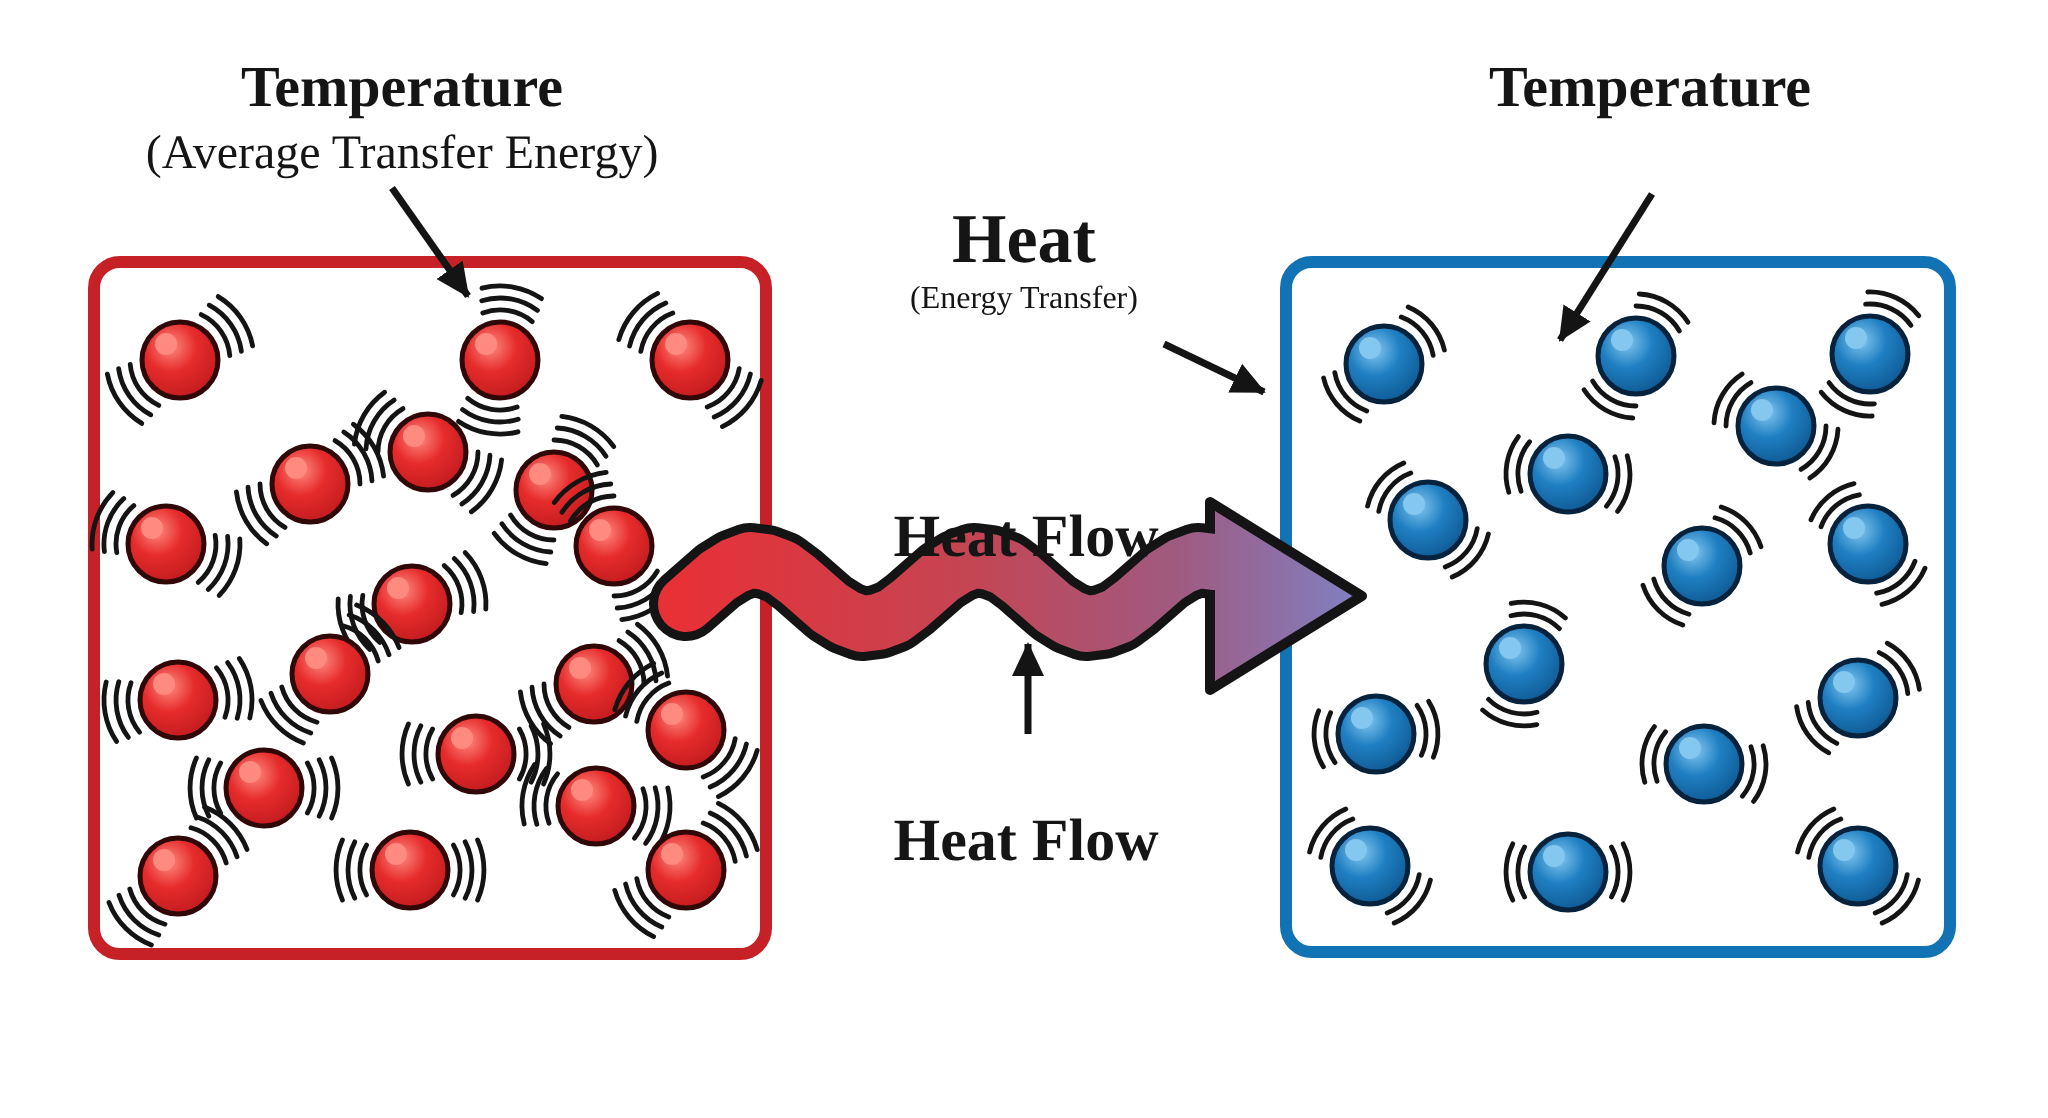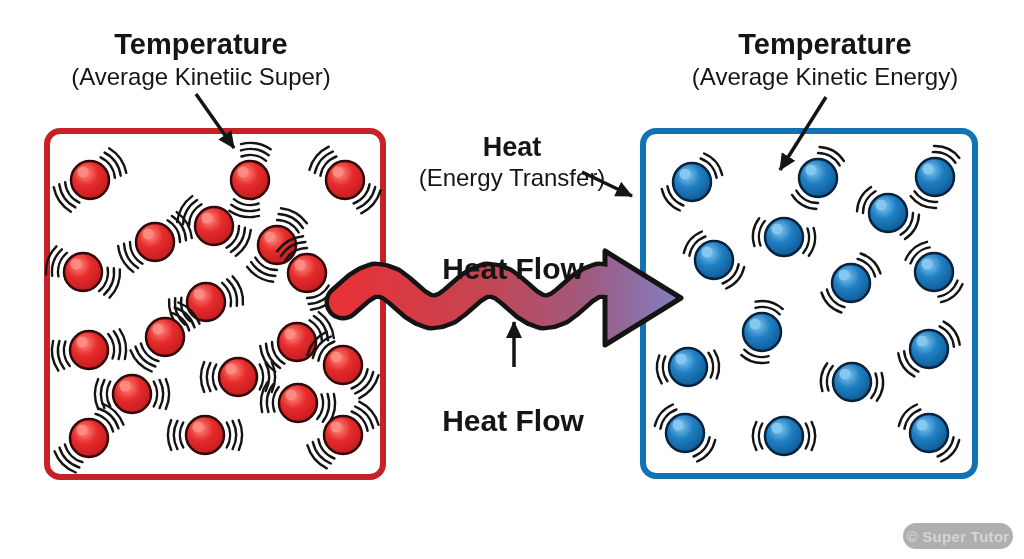--- a/index.html
+++ b/index.html
@@ -1,25 +1,25 @@
 <!DOCTYPE html>
 <html><head>
 <meta charset="utf-8">
 <style>
   html,body{margin:0;padding:0;background:#ffffff;}
   .stage{
     position:relative;width:1024px;height:559px;background:#ffffff;
-    overflow:hidden;font-family:Liberation Sans, sans-serif;color:#151515;
+    overflow:hidden;font-family:Liberation Serif, serif;color:#151515;
   }
   .stage svg{position:absolute;left:0;top:0;}
   .lbl{position:absolute;transform:translateX(-50%);text-align:center;white-space:nowrap;}
   .temp-title{font-size:29px;font-weight:600;line-height:35px;}
   .temp-sub{font-size:24px;font-weight:500;line-height:30px;}
-  .heat-title{font-size:27px;font-weight:600;line-height:31px;margin-top:28px;}
-  .heat-sub{font-size:24px;font-weight:500;line-height:30px;}
+  .heat-title{font-size:35px;font-weight:600;line-height:31px;}
+  .heat-sub{font-size:16px;font-weight:500;line-height:30px;}
   .flow{font-size:30px;font-weight:700;margin-top:31px;}
   .body-label{font-size:30px;font-weight:700;}
   .watermark{
     position:absolute;left:903px;top:523px;width:110px;height:26px;
     background:#a9a9a9;border-radius:14px;opacity:.92;
     display:flex;align-items:center;justify-content:center;
     font-size:15px;font-weight:600;color:#d2d2d2;letter-spacing:.3px;
   }
 </style>
 </head>
@@ -375,35 +375,31 @@
     </g>
 
     <line x1="196" y1="94" x2="234" y2="148" stroke="#141414" stroke-width="3.5" marker-end="url(#ah)"></line>
     <line x1="826" y1="97" x2="780" y2="170" stroke="#141414" stroke-width="3.5" marker-end="url(#ah)"></line>
     <line x1="582" y1="172" x2="632" y2="196" stroke="#141414" stroke-width="3.5" marker-end="url(#ah)"></line>
     <line x1="514" y1="367" x2="514" y2="322" stroke="#141414" stroke-width="3.5" marker-end="url(#ah)"></line>
   </svg>
 
   <div class="lbl" style="left:201px;top:27px;">
     <div class="temp-title">Temperature</div>
-    <div class="temp-sub">(Average Kinetiic Super)</div>
+    <div class="temp-sub">(Average Transfer Energy)</div>
   </div>
 
   <div class="lbl" style="left:825px;top:27px;">
     <div class="temp-title">Temperature</div>
-    <div class="temp-sub">(Average Kinetic Energy)</div>
   </div>
 
   <div class="lbl" style="left:512px;top:104px;">
     <div class="heat-title">Heat</div>
     <div class="heat-sub">(Energy Transfer)</div>
   </div>
 
   <div class="lbl flow" style="left:513px;top:221px;">Heat Flow</div>
 
   <div class="lbl flow" style="left:513px;top:373px;">Heat Flow</div>
 
 
 
-  <div class="watermark">
-    <span>© Super Tutor</span>
-  </div>
 </div>
 
 </body></html>

